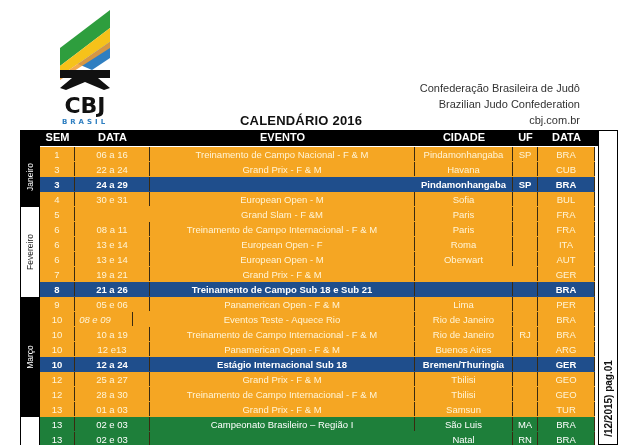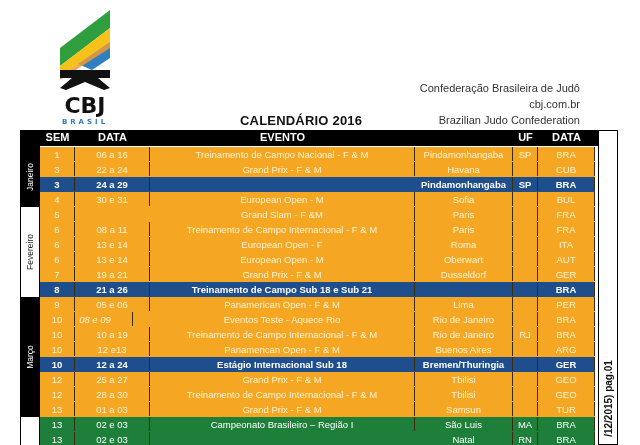--- a/index.html
+++ b/index.html
@@ -32,32 +32,33 @@
   <polygon points="20,54 52,32 52,48 34,60" fill="#2f7fc1"></polygon>
   <polygon points="2,66 52,32 52,38 2,70" fill="#f29a2e" opacity="0.85"></polygon>
   <rect x="2" y="60" width="50" height="8" fill="#111"></rect>
   <polygon points="14,68 40,68 52,78 46,80 27,72 8,80 2,78" fill="#111"></polygon>
   <text x="27" y="103" text-anchor="middle" font-family="DejaVu Sans, sans-serif" font-weight="bold" font-size="22" fill="#111">CBJ</text>
   <text x="27" y="114" text-anchor="middle" font-family="DejaVu Sans, sans-serif" font-weight="bold" font-size="7" letter-spacing="3" fill="#2f7fc1">BRASIL</text>
 </svg>
 
 <div class="org">
   <div>Confederação Brasileira de Judô</div>
+  <div>Brazilian Judo Confederation</div>
   <div>cbj.com.br</div>
-  <div>Brazilian Judo Confederation</div>
 </div>
 
 <div class="cal-title">CALENDÁRIO 2016</div>
 
 <div class="table-wrap" id="tbl">
   <div class="outer-left"></div>
   <div class="hdr">
     <span style="left:20px;width:35px">SEM</span>
     <span style="left:55px;width:75px">DATA</span>
     <span style="left:130px;width:265px">EVENTO</span>
+    <span style="left:395px;width:98px">CIDADE</span>
     <span style="left:493px;width:25px">UF</span>
     <span style="left:518px;width:57px">DATA</span>
   </div>
   <div id="months">
       <div class="month black" style="top: 17px; height: 60px;">
         <div class="lbl">Janeiro</div>
       </div>
       <div class="month white" style="top: 77px; height: 90px;">
         <div class="lbl">Fevereiro</div>
       </div>
@@ -130,21 +131,20 @@
         <div class="c" style="left: 35px; width: 74px;">13 e 14</div>
         <div class="c" style="left: 110px; width: 264px;">European Open - M</div>
         <div class="c" style="left: 375px; width: 97px;">Oberwart</div>
         <div class="c" style="left: 473px; width: 24px;"></div>
         <div class="c" style="left: 498px; width: 56px;">AUT</div>
       </div>
       <div class="row orange" style="top: 137px; left: 20px; width: 555px;">
         <div class="c" style="left: 0px; width: 34px;">7</div>
         <div class="c" style="left: 35px; width: 74px;">19 a 21</div>
         <div class="c" style="left: 110px; width: 264px;">Grand Prix - F &amp; M</div>
-        <div class="c" style="left: 375px; width: 97px;">Dusseldorf</div>
         <div class="c" style="left: 473px; width: 24px;"></div>
         <div class="c" style="left: 498px; width: 56px;">GER</div>
       </div>
       <div class="row blue" style="top: 152px; left: 20px; width: 555px;">
         <div class="c" style="left: 0px; width: 34px;">8</div>
         <div class="c" style="left: 35px; width: 74px;">21 a 26</div>
         <div class="c" style="left: 110px; width: 264px;">Treinamento de Campo Sub 18 e Sub 21</div>
         <div class="c" style="left: 375px; width: 97px;"></div>
         <div class="c" style="left: 473px; width: 24px;"></div>
         <div class="c" style="left: 498px; width: 56px;">BRA</div>

